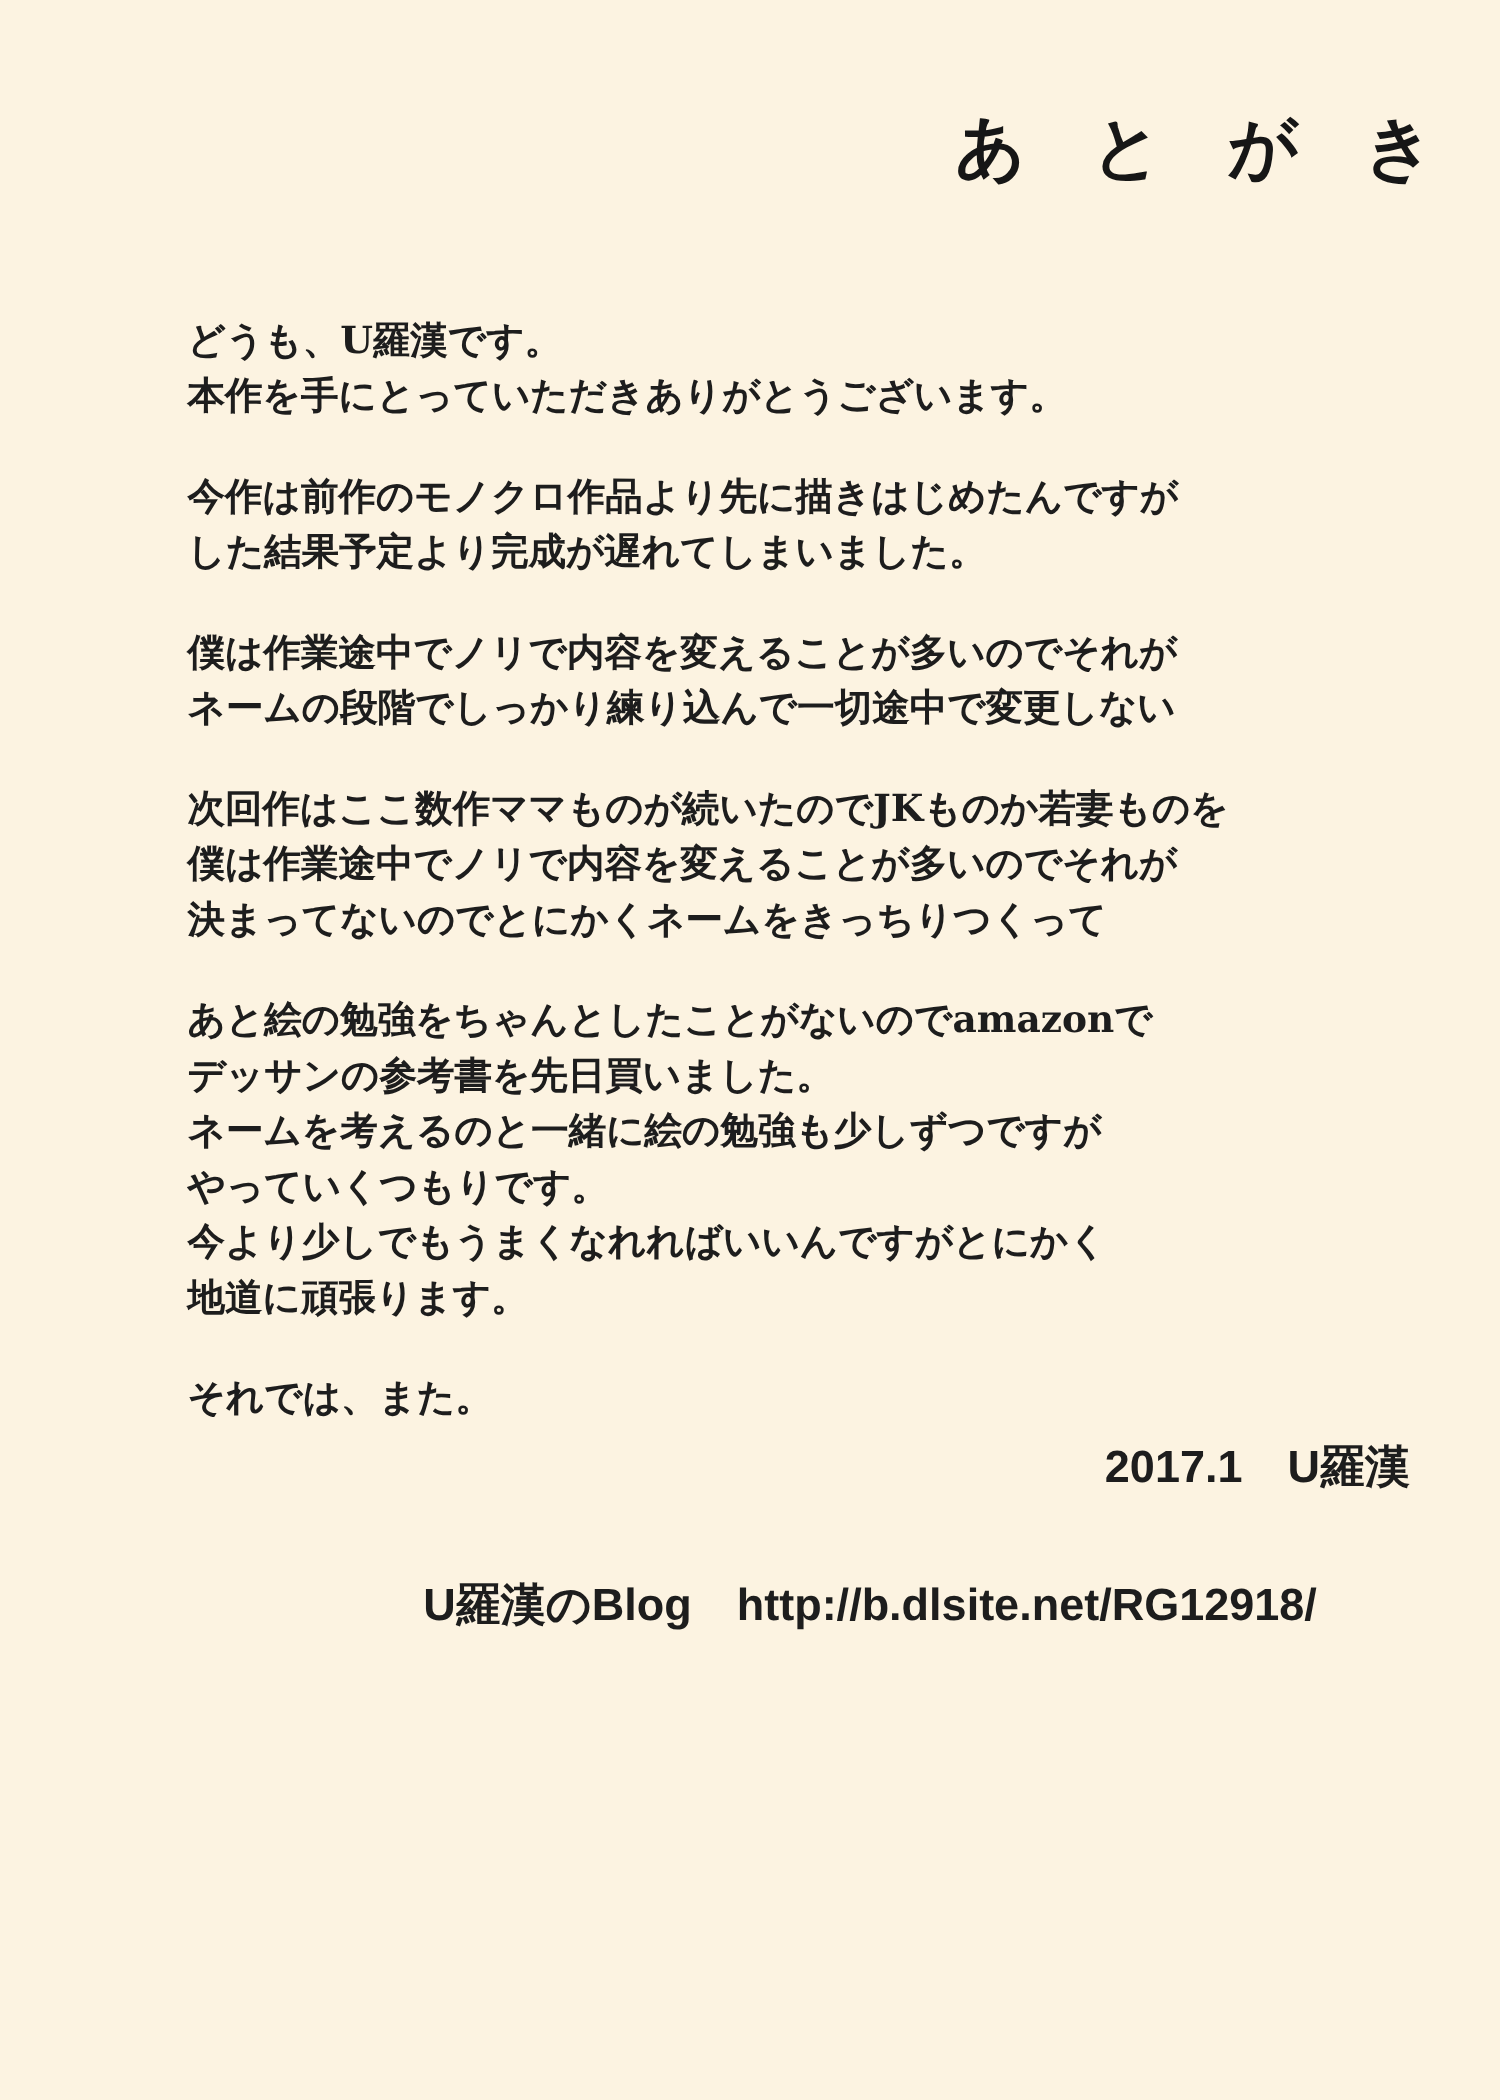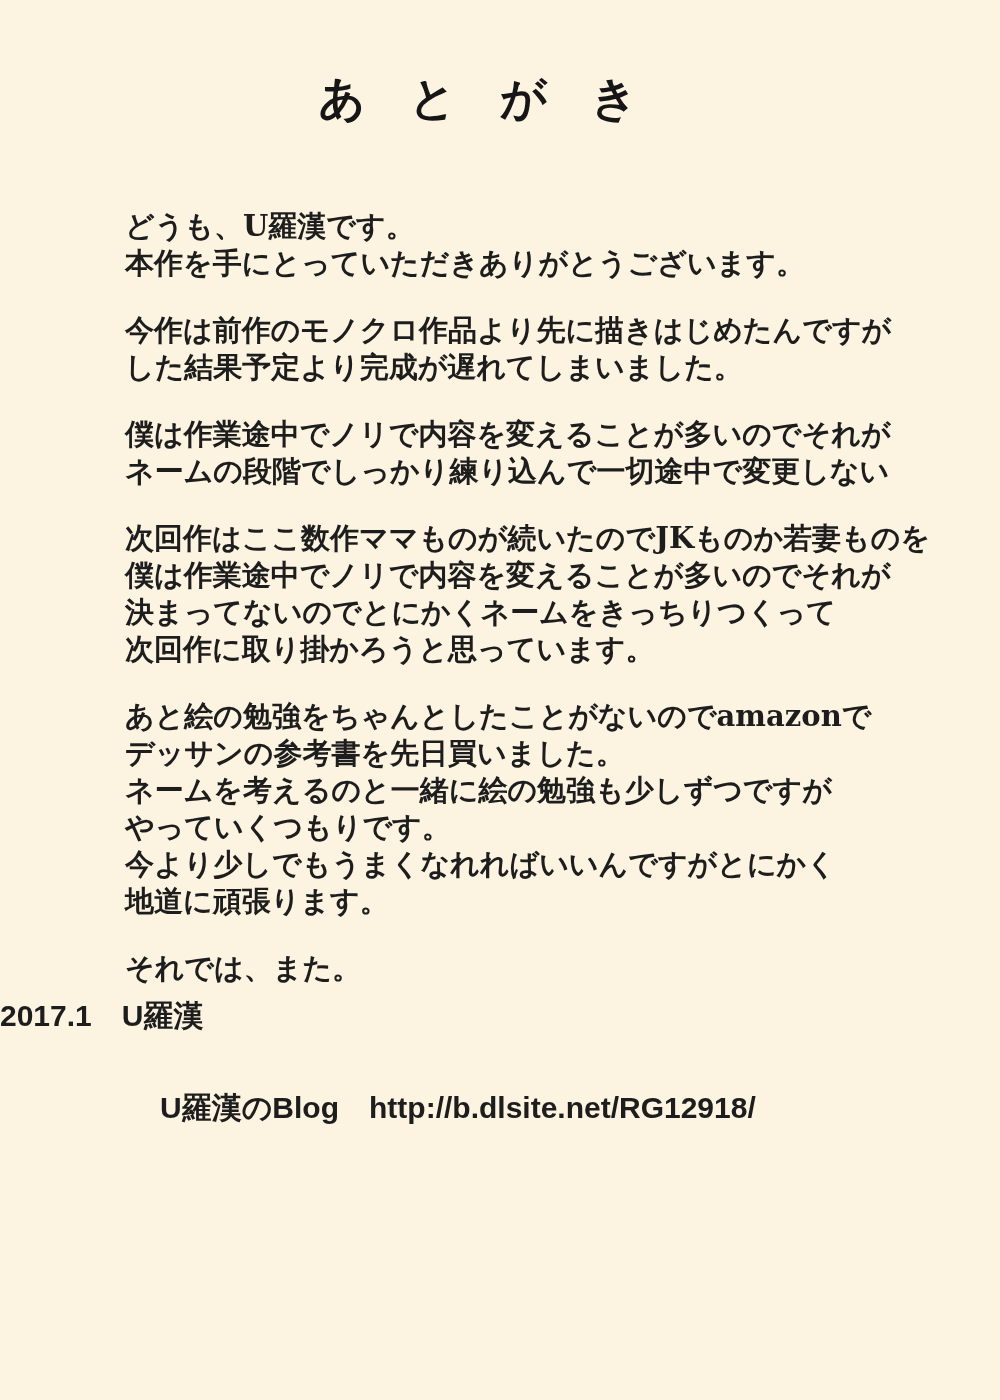--- a/index.html
+++ b/index.html
@@ -15,54 +15,55 @@
     font-family: "DejaVu Serif", "Liberation Serif", serif;
     overflow: hidden;
     box-sizing: border-box;
   }
   .title {
     margin: 0;
     padding-top: 66px;
     font-size: 46px;
     line-height: 64px;
     font-weight: bold;
-    text-align: center;
+    text-align: right;
     letter-spacing: 0.95em;
     color: #161616;
   }
   .body-text {
     margin-top: 78px;
     padding-left: 125px;
     padding-right: 90px;
-    font-size: 29px;
+    font-size: 25px;
     line-height: 37px;
     font-weight: 600;
   }
   .para {
     margin: 0 0 30px 0;
   }
   .para:last-of-type {
     margin-bottom: 6px;
   }
   .line {
     display: block;
     white-space: nowrap;
   }
   .signature {
     margin-top: 10px;
     padding-right: 60px;
-    text-align: left;
+    text-align: right;
     font-size: 30px;
     line-height: 37px;
     font-weight: 600;
     font-family: "Liberation Sans", "DejaVu Sans", sans-serif;
   }
   .footer {
     margin-top: 55px;
     padding-left: 160px;
+    text-align: center;
     font-size: 30px;
     line-height: 37px;
     font-weight: 600;
     font-family: "Liberation Sans", "DejaVu Sans", sans-serif;
     white-space: nowrap;
   }
 </style>
 </head>
 <body>
 
@@ -84,21 +85,20 @@
 
     <p class="para">
       <span class="line">僕は作業途中でノリで内容を変えることが多いのでそれが</span>
       <span class="line">ネームの段階でしっかり練り込んで一切途中で変更しない</span>
     </p>
 
     <p class="para">
       <span class="line">次回作はここ数作ママものが続いたのでJKものか若妻ものを</span>
       <span class="line">僕は作業途中でノリで内容を変えることが多いのでそれが</span>
       <span class="line">決まってないのでとにかくネームをきっちりつくって</span>
-      <span class="line">次回作に取り掛かろうと思っています。</span>
     </p>
 
     <p class="para">
       <span class="line">あと絵の勉強をちゃんとしたことがないのでamazonで</span>
       <span class="line">デッサンの参考書を先日買いました。</span>
       <span class="line">ネームを考えるのと一緒に絵の勉強も少しずつですが</span>
       <span class="line">やっていくつもりです。</span>
       <span class="line">今より少しでもうまくなれればいいんですがとにかく</span>
       <span class="line">地道に頑張ります。</span>
     </p>

